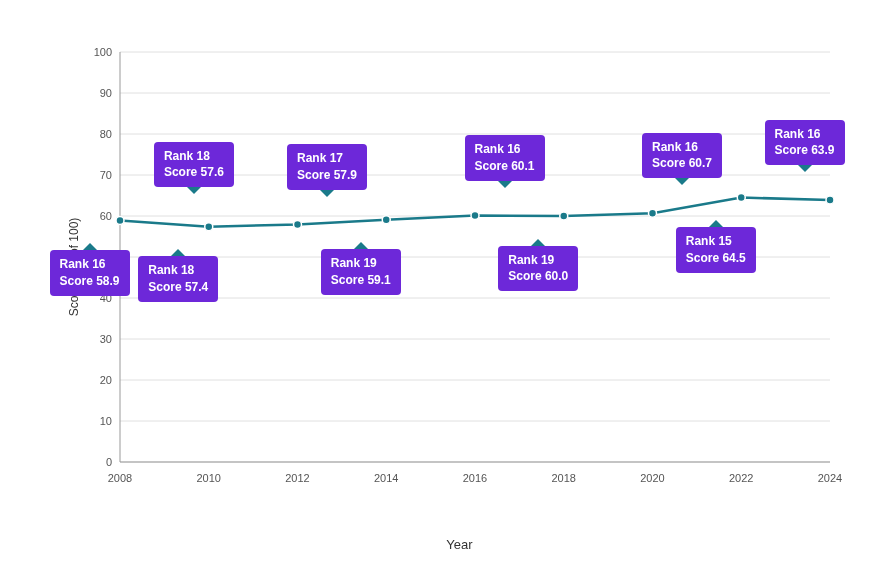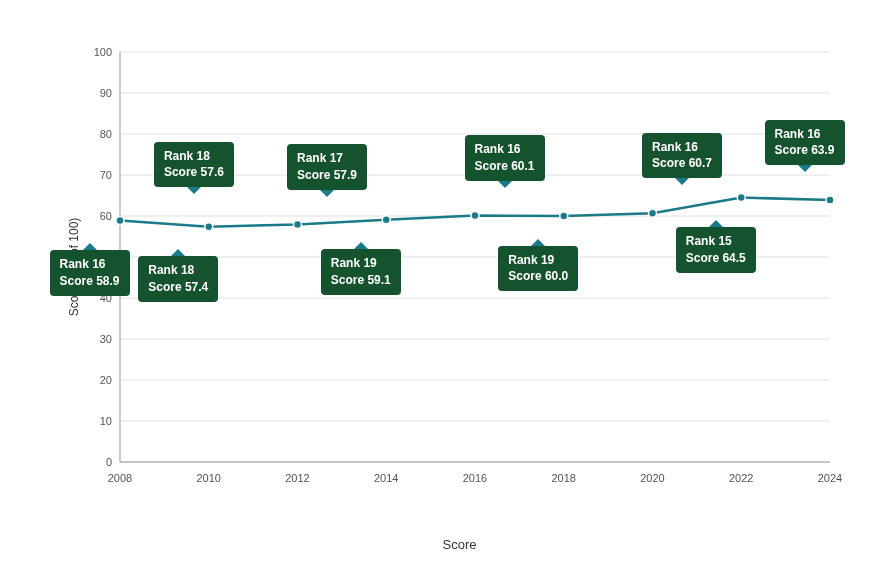--- a/index.html
+++ b/index.html
@@ -23,21 +23,21 @@
       width: 100%;
       height: 100%;
     }
     svg.chart-svg {
       width: 100%;
       height: 100%;
       overflow: visible;
     }
     .tooltip-box {
       position: absolute;
-      background: #14532d;
+      background: #6d28d9;
       color: #fff;
       padding: 6px 10px;
       border-radius: 4px;
       font-size: 12px;
       font-weight: 600;
       line-height: 1.4;
       text-align: left;
       white-space: nowrap;
       pointer-events: none;
     }
@@ -122,15 +122,15 @@
         <circle cx="138.75" cy="194.66000000000003" r="4" fill="#1a7a8a" stroke="#fff" stroke-width="1.5"></circle>
         <circle cx="227.5" cy="192.61" r="4" fill="#1a7a8a" stroke="#fff" stroke-width="1.5"></circle>
         <circle cx="316.25" cy="187.69000000000003" r="4" fill="#1a7a8a" stroke="#fff" stroke-width="1.5"></circle>
         <circle cx="405" cy="183.59" r="4" fill="#1a7a8a" stroke="#fff" stroke-width="1.5"></circle>
         <circle cx="493.75" cy="184" r="4" fill="#1a7a8a" stroke="#fff" stroke-width="1.5"></circle>
         <circle cx="582.5" cy="181.13" r="4" fill="#1a7a8a" stroke="#fff" stroke-width="1.5"></circle>
         <circle cx="671.25" cy="165.55" r="4" fill="#1a7a8a" stroke="#fff" stroke-width="1.5"></circle>
         <circle cx="760" cy="168.01" r="4" fill="#1a7a8a" stroke="#fff" stroke-width="1.5"></circle>
       </svg>
     <div class="y-axis-title">Score (Out of 100)</div>
-    <div class="x-axis-title">Score</div>
+    <div class="x-axis-title">Year</div>
   <div class="tooltip-box arrow-up" style="left: -20px; top: 218.51px;">Rank 16<br>Score 58.9</div><div class="tooltip-box arrow-down" style="left: 84.375px; top: 110.15px;">Rank 18<br>Score 57.6</div><div class="tooltip-box arrow-up" style="left: 68.75px; top: 224.66px;">Rank 18<br>Score 57.4</div><div class="tooltip-box arrow-down" style="left: 217.5px; top: 112.61px;">Rank 17<br>Score 57.9</div><div class="tooltip-box arrow-up" style="left: 251.25px; top: 217.69px;">Rank 19<br>Score 59.1</div><div class="tooltip-box arrow-down" style="left: 395px; top: 103.59px;">Rank 16<br>Score 60.1</div><div class="tooltip-box arrow-up" style="left: 428.75px; top: 214px;">Rank 19<br>Score 60.0</div><div class="tooltip-box arrow-down" style="left: 572.5px; top: 101.13px;">Rank 16<br>Score 60.7</div><div class="tooltip-box arrow-up" style="left: 606.25px; top: 195.55px;">Rank 15<br>Score 64.5</div><div class="tooltip-box arrow-down" style="left: 695px; top: 88.01px;">Rank 16<br>Score 63.9</div></div>
 </div>
 
 </body></html>

